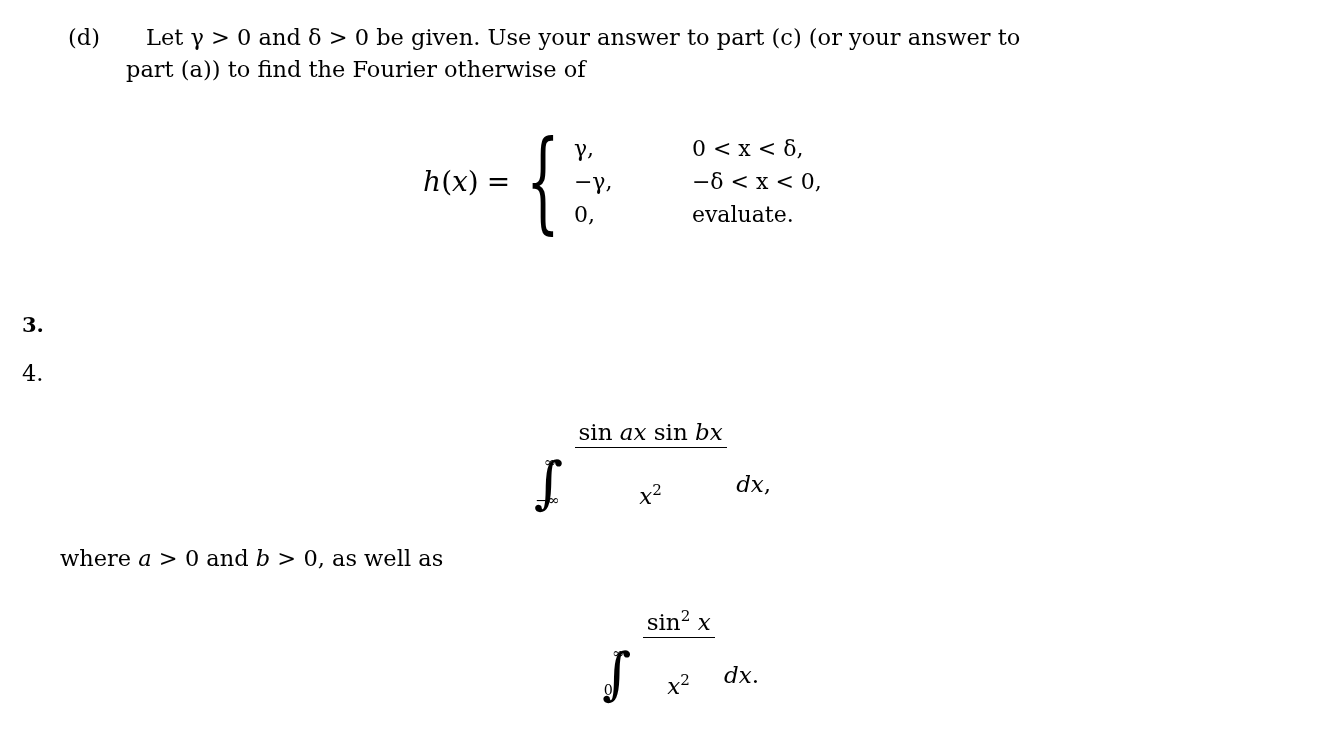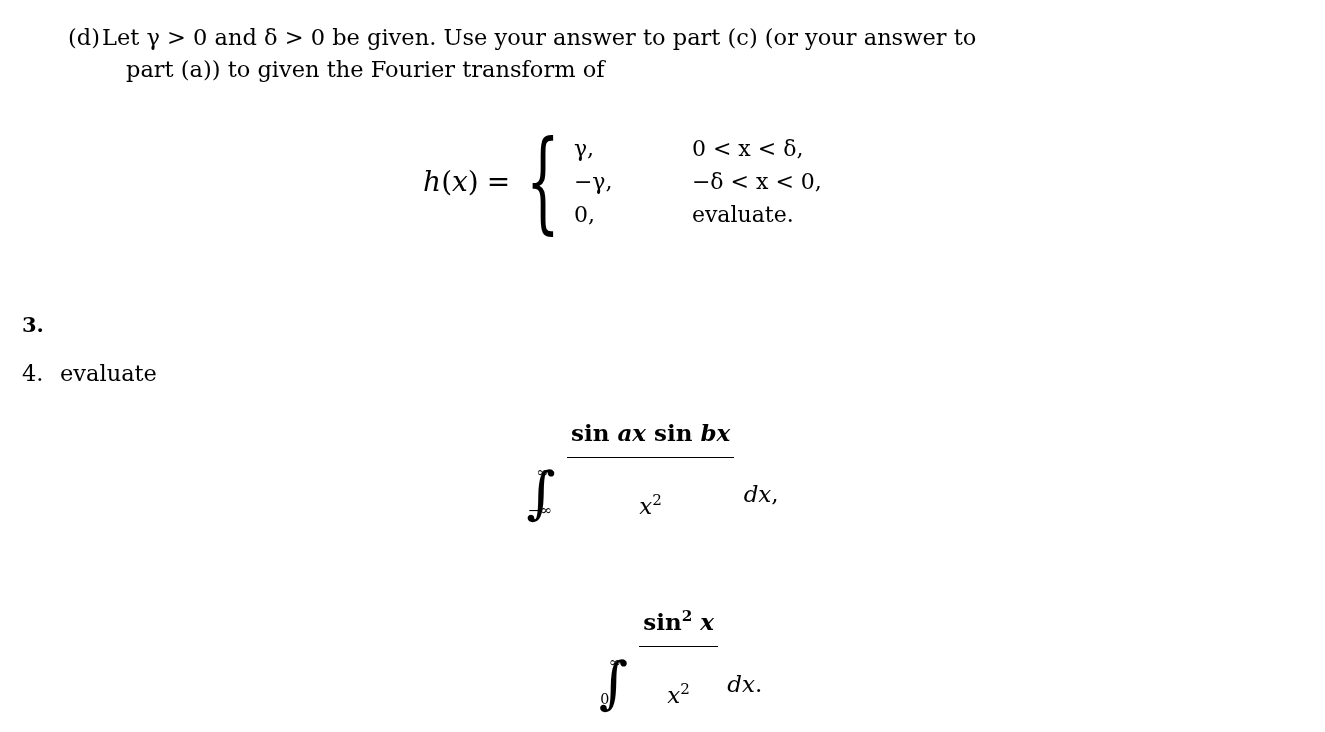--- a/index.html
+++ b/index.html
@@ -28,23 +28,22 @@
 
   .frac {
     display: inline-block;
     vertical-align: -0.52em;
     text-align: center;
     line-height: 1.12;
     margin: 0 2px;
   }
   .frac > .num {
     display: block;
-    padding: 0 4px 11px 4px;
+    padding: 0 4px 1px 4px;
     border-bottom: 1.3px solid #000;
-    font-weight: bold;
   }
   .frac > .den {
     display: block;
     padding: 2px 4px 0 4px;
     margin-top: 32px;
   }
 
   .sup {
     font-size: 0.66em;
     vertical-align: 0.62em;
@@ -93,21 +92,21 @@
     line-height: 1.42;
   }
   .part-d .label {
     position: absolute;
     left: 0;
     top: 0;
     width: 52px;
     text-align: left;
   }
   .part-d .body {
-    margin-left: 34px;
+    margin-left: 78px;
     text-align: justify;
     text-align-last: left;
   }
   .part-d .line2 {
     margin-left: 58px;
   }
 
   
   .cases-wrap {
     position: absolute;
@@ -203,21 +202,21 @@
   .nowrap { white-space: nowrap; }
 </style>
 </head>
 <body>
 
 <div class="page">
 
   <div class="part-d">
     <span class="label">(d)</span>
     <div class="body">Let γ &gt; 0 and δ &gt; 0 be given.  Use your answer to part (c) (or your answer to</div>
-    <div class="line2">part (a)) to given the Fourier transform of</div>
+    <div class="line2">part (a)) to find the Fourier otherwise of</div>
   </div>
 
   <div class="cases-wrap">
     <span class="cases-inline">
       <span class="hx">
         <span class="mi">h</span><span class="mo">(</span><span class="mi">x</span><span class="mo">)</span>
       </span>
       <span class="hx">=</span>
       <span class="brace">{</span>
       <table class="cases">
@@ -236,21 +235,20 @@
         </tr>
       </tbody>
         </table>
     </span>
   </div>
 
   <div class="item3">3.</div>
 
   <div class="item4">
     <span class="num">4.</span>
-    <div class="txt">evaluate</div>
   </div>
 
   <div class="eq1">
     <span class="shift">
       <span class="intg">
         <span class="sign">∫</span>
         <span class="lim-top">∞</span>
         <span class="lim-bot">−∞</span>
       </span>
       <span class="frac">
@@ -258,20 +256,23 @@
           <span class="up">sin</span>&nbsp;<span class="mi">ax</span>&nbsp;<span class="up">sin</span>&nbsp;<span class="mi">bx</span>
         </span>
         <span class="den">
           <span class="mi">x</span><span class="sup">2</span>
         </span>
       </span>
       <span><span class="mi">dx</span>,</span>
     </span>
   </div>
 
+  <div class="where">
+    <span>where </span><span class="mi">a</span><span> &gt; 0 and </span><span class="mi">b</span><span> &gt; 0, as well as</span>
+  </div>
 
   <div class="eq2">
     <span class="shift">
       <span class="intg">
         <span class="sign">∫</span>
         <span class="lim-top">∞</span>
         <span class="lim-bot">0</span>
       </span>
       <span class="frac">
         <span class="num nowrap">

